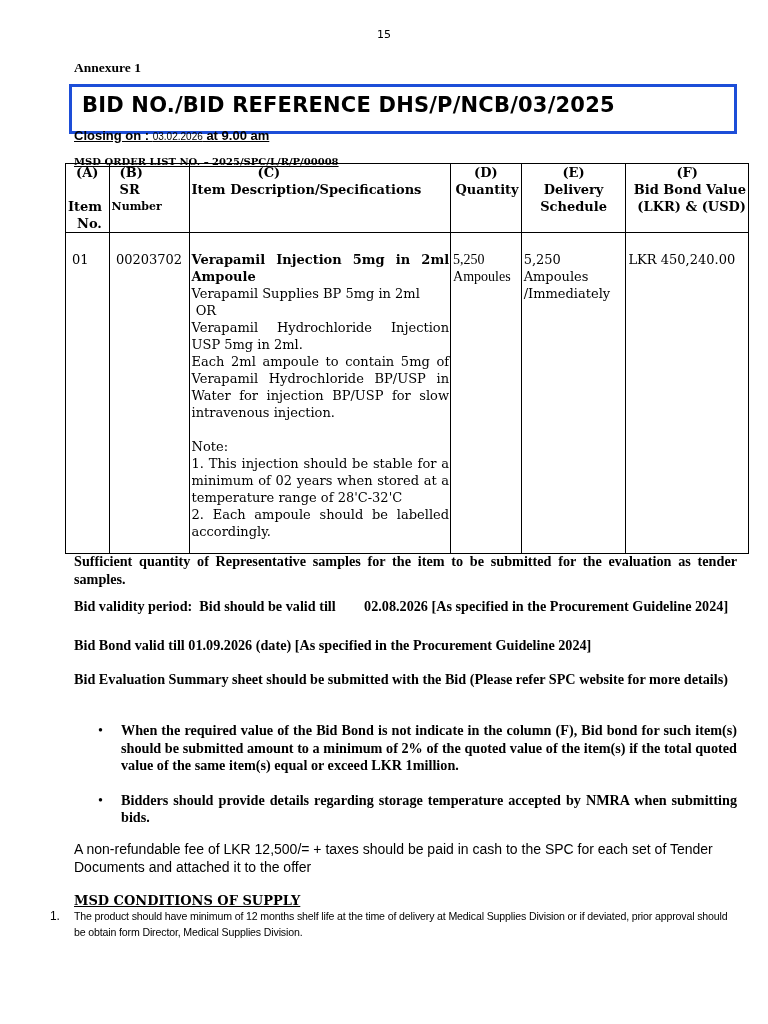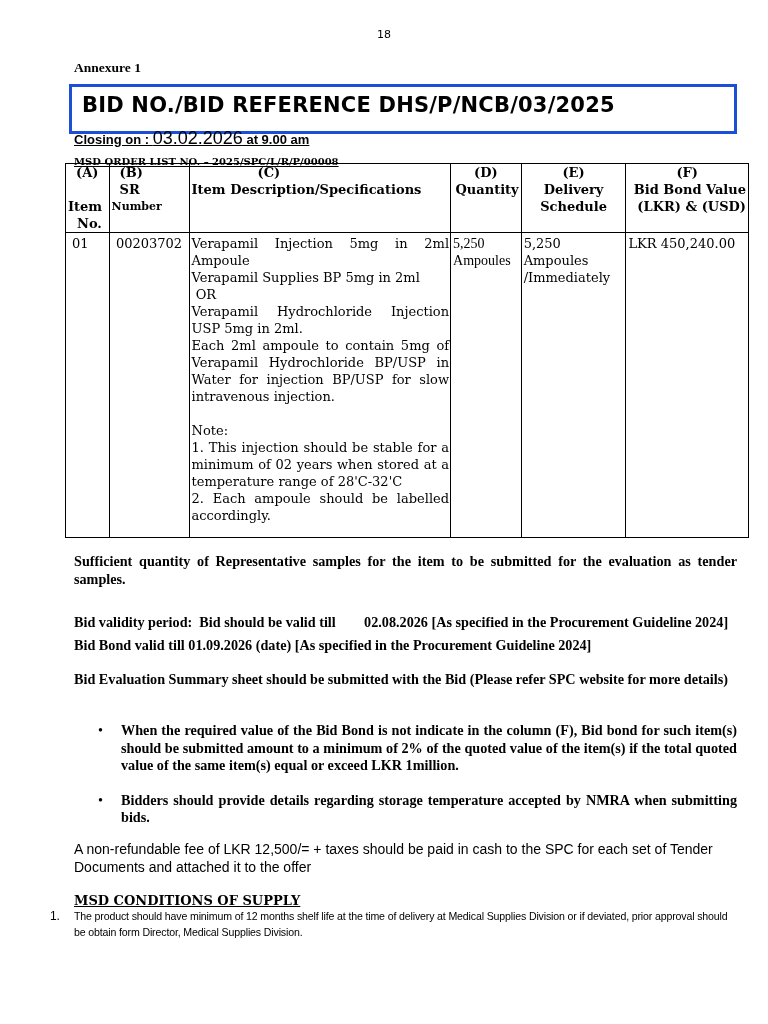--- a/index.html
+++ b/index.html
@@ -4,71 +4,71 @@
 <style>
   html, body { margin: 0; padding: 0; background: #ffffff; }
   body { width: 768px; height: 1024px; position: relative; overflow: hidden; color: #000; font-family: "Liberation Serif", serif; }
   .abs { position: absolute; }
   .page-num { left: 0; width: 768px; top: 28px; text-align: center; font-family: "DejaVu Sans", sans-serif; font-size: 11px; }
   .annex { left: 74px; top: 60px; font-family: "Liberation Serif", serif; font-weight: bold; font-size: 13.5px; }
   .title-box { left: 69px; top: 84px; width: 662px; height: 44px; border: 3px solid #1d4ed8; box-sizing: content-box; }
   .title-text { position: absolute; left: 10px; top: 6px; font-family: "DejaVu Sans", sans-serif; font-weight: bold; font-size: 21px; letter-spacing: 0.2px; white-space: nowrap; }
   .closing { left: 74px; top: 128px; font-family: "Liberation Sans", sans-serif; font-size: 13px; text-decoration: underline; white-space: nowrap; }
   .closing b { font-weight: bold; }
-  .closing .d { font-weight: normal; font-size: 18px; }
+  .closing .d { font-weight: normal; font-size: 10px; }
   .orderlist { left: 74px; top: 156px; font-family: "DejaVu Serif", serif; font-weight: bold; font-size: 10px; text-decoration: underline; white-space: nowrap; }
 
   table.items { position: absolute; left: 65px; top: 163px; width: 684px; border-collapse: collapse; table-layout: fixed; }
   table.items td, table.items th { border: 1px solid #000; vertical-align: top; padding: 0 2px; }
   table.items th { font-family: "DejaVu Serif", serif; font-weight: bold; font-size: 13px; line-height: 17px; height: 68px; }
-  table.items td { font-family: "DejaVu Serif", serif; font-size: 13px; line-height: 17px; height: 302px; padding-top: 2px; }
+  table.items td { font-family: "DejaVu Serif", serif; font-size: 13px; line-height: 17px; height: 302px; padding-top: 18px; }
   .c-a { width: 42px; } .c-b { width: 77px; } .c-c { width: 252px; } .c-d { width: 68px; } .c-e { width: 101px; } .c-f { width: 118px; }
   .hdr-a { text-align: left; }
   .hdr-a .l1 { display:block; padding-left: 8px; }
   .hdr-a .l2 { display:block; margin-top: 17px; }
   .hdr-a .l3 { display:block; padding-left: 9px; }
   .hdr-b .l1 { display:block; padding-left: 8px; text-align:left; }
   .hdr-b .l2 { display:block; padding-left: 8px; text-align:left; }
   .hdr-b .l3 { display:block; font-size: 11px; text-align:left; }
   .hdr-c .l1 { display:block; text-align:left; padding-left: 66px; }
   .hdr-c .l2 { display:block; text-align:left; }
   .hdr-d .l1, .hdr-e .l1, .hdr-f .l1 { display:block; text-align:center; }
   .hdr-d .l2 { display:block; text-align:right; }
   .hdr-e .l2, .hdr-e .l3 { display:block; text-align:center; }
   .hdr-f .l2 { display:block; text-align:right; }
   .hdr-f .l3 { display:block; text-align:right; }
   .cell-a { padding-left: 6px !important; }
   .cell-b { text-align: center; }
   .desc { font-family: "Liberation Serif", serif; font-size: 14.6px; line-height: 16.8px; text-align: justify; padding-right: 1px !important; }
-  .desc .strong { font-weight: normal; }
+  .desc .strong { font-weight: bold; }
   .desc p { margin: 0; }
   .desc .gap { height: 17px; }
   .qty-l1 { display:block; font-family: "Liberation Serif", serif; font-size: 14px; }
   .qty-l2 { display:block; font-family: "Liberation Serif", serif; font-size: 14px; }
   .deliv { font-family: "DejaVu Serif", serif; }
   .deliv span { display: block; }
 
   .para { left: 74px; width: 663px; font-family: "Liberation Serif", serif; font-weight: bold; font-size: 14.2px; line-height: 17.5px; text-align: justify; }
   .p1 { top: 553px; }
-  .p2 { top: 614px; }
+  .p2 { top: 598px; }
   .p3 { top: 637px; }
   .p4 { top: 671px; }
   .bullets { left: 96px; top: 722px; width: 641px; margin: 0; padding: 0; list-style: none; }
   .bullets li { position: relative; padding-left: 25px; font-family: "Liberation Serif", serif; font-weight: bold; font-size: 14.2px; line-height: 17.5px; text-align: justify; margin-bottom: 17px; }
   .bullets .dot { position: absolute; left: 2px; top: 0; font-weight: normal; }
   .fee { left: 74px; top: 841px; width: 665px; font-family: "Liberation Sans", sans-serif; font-size: 14px; line-height: 17.5px; }
   .cond-head { left: 74px; top: 893px; font-family: "DejaVu Serif", serif; font-weight: bold; font-size: 13px; text-decoration: underline; white-space: nowrap; }
   .cond-list { left: 50px; top: 909px; width: 690px; margin: 0; padding: 0; list-style: none; }
   .cond-list li { position: relative; padding-left: 24px; font-family: "Liberation Sans", sans-serif; font-size: 10.6px; line-height: 15.5px; letter-spacing: -0.15px; }
   .cond-list .num { position: absolute; left: 0; top: 0; font-size: 12px; }
 </style>
 </head>
 <body>
 
-<div class="abs page-num">18</div>
+<div class="abs page-num">15</div>
 <div class="abs annex">Annexure 1</div>
 
 <div class="abs title-box">
   <div class="title-text">BID NO./BID REFERENCE DHS/P/NCB/03/2025</div>
 </div>
 
 <div class="abs closing"><b>Closing on : </b><span class="d"> 03.02.2026</span><b>  at 9.00 am</b></div>
 <div class="abs orderlist">MSD ORDER LIST NO. – 2025/SPC/L/R/P/00008</div>
 
 <table class="items">

